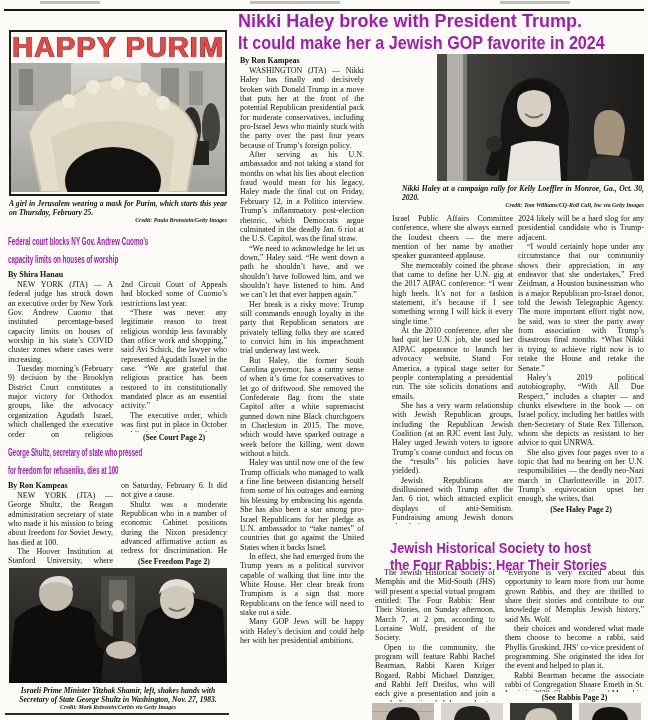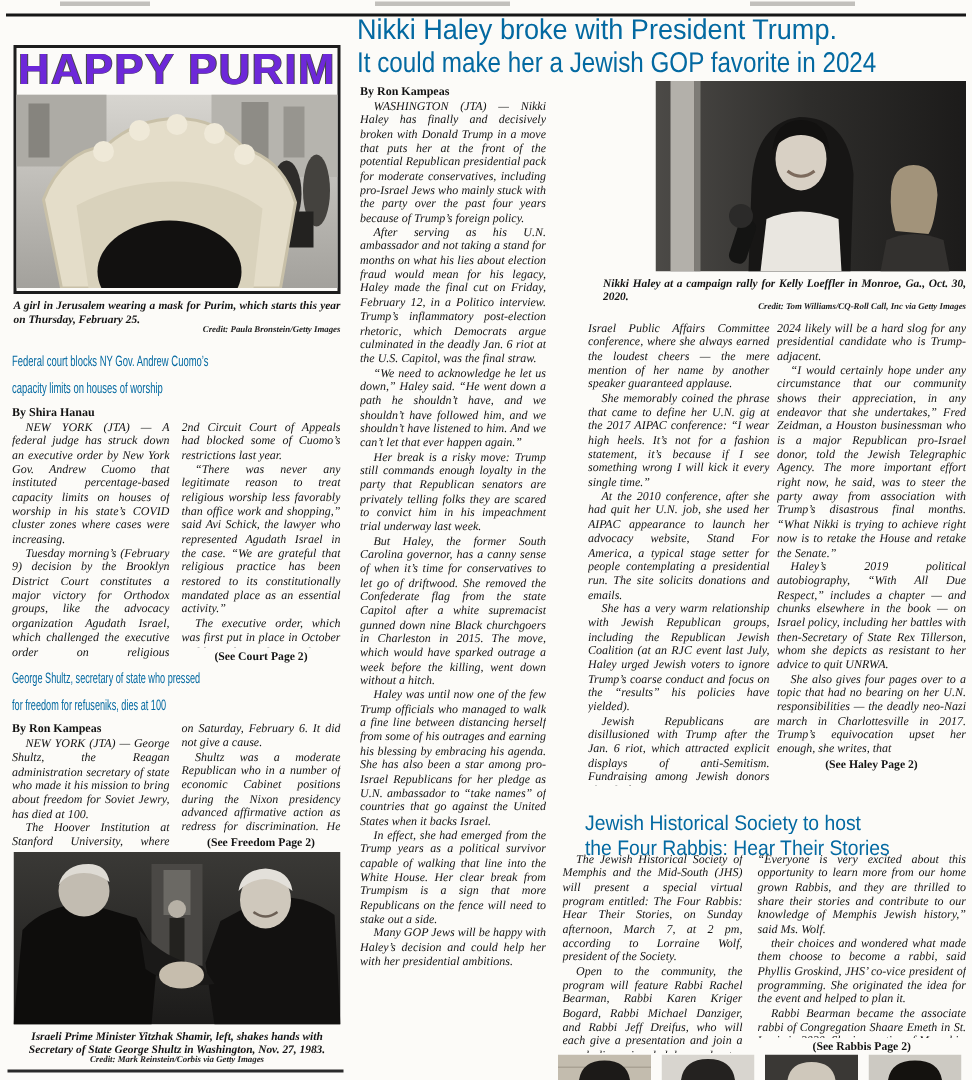--- a/index.html
+++ b/index.html
@@ -6,42 +6,42 @@
   .page {
     position:relative; width:648px; height:720px; margin:0 auto;
     background:#fcfbf8; overflow:hidden; color:#141414;
     font-family:"Liberation Serif", serif;
   }
   .abs { position:absolute; }
   
   .top-rule { height:2px; background:#161616; }
   .remnant { height:3px; background:#c2c0bc; }
   
-  .headline { font-family:"Liberation Sans", sans-serif; font-weight:normal; color:#0369a1; }
+  .headline { font-family:"Liberation Sans", sans-serif; font-weight:bold; color:#a21caf; }
   .hl-line { display:block; white-space:nowrap; transform-origin:left center; }
   .sx95{ transform:scaleX(.95);} .sx85{ transform:scaleX(.85);}
   .sx63{ transform:scaleX(.63);} .sx61{ transform:scaleX(.61);}
   .sx92{ transform:scaleX(.92);}
   .hl-big { font-size:19px; line-height:22px; }
   .hl-mid { font-size:10px; line-height:17.5px; }
   .hl-rab { font-size:14px; line-height:17px;margin-top:12px; }
   
   .byline { font-size:8px; font-weight:bold; text-align:left; }
   .body-text { font-size:8px; line-height:9.35px; text-align:justify; overflow:hidden; }
-  .body-text p { margin:0; text-indent:9px;font-style:italic; }
+  .body-text p { margin:0; text-indent:9px; }
   .cont p:first-child { text-indent:0; }
   .jump { font-size:7.8px; font-weight:bold; text-align:center; margin-top:1px; }
   
   .caption { font-size:7.6px; line-height:9px; font-weight:bold; font-style:italic; text-align:justify; }
   .credit { font-size:5.9px; line-height:7px; font-weight:bold; font-style:italic; text-align:right; color:#222; }
   
   .purim-box { border:2px solid #1d1d1d; background:#fcfbf8; box-sizing:border-box; }
   .purim-banner {
     font-family:"Liberation Sans", sans-serif; font-weight:bold; font-size:29px;
-    line-height:31px; text-align:center; color:#6d28d9; letter-spacing:1px;
+    line-height:31px; text-align:center; color:#ef4444; letter-spacing:1px;
     text-shadow:.6px 0 0 #474747, -.6px 0 0 #474747;
   }
   .photo { display:block; }
   .rule-thin { height:1.5px; background:#2a2a2a; }
 </style>
 </head>
 <body>
 
 <div class="page">
 

